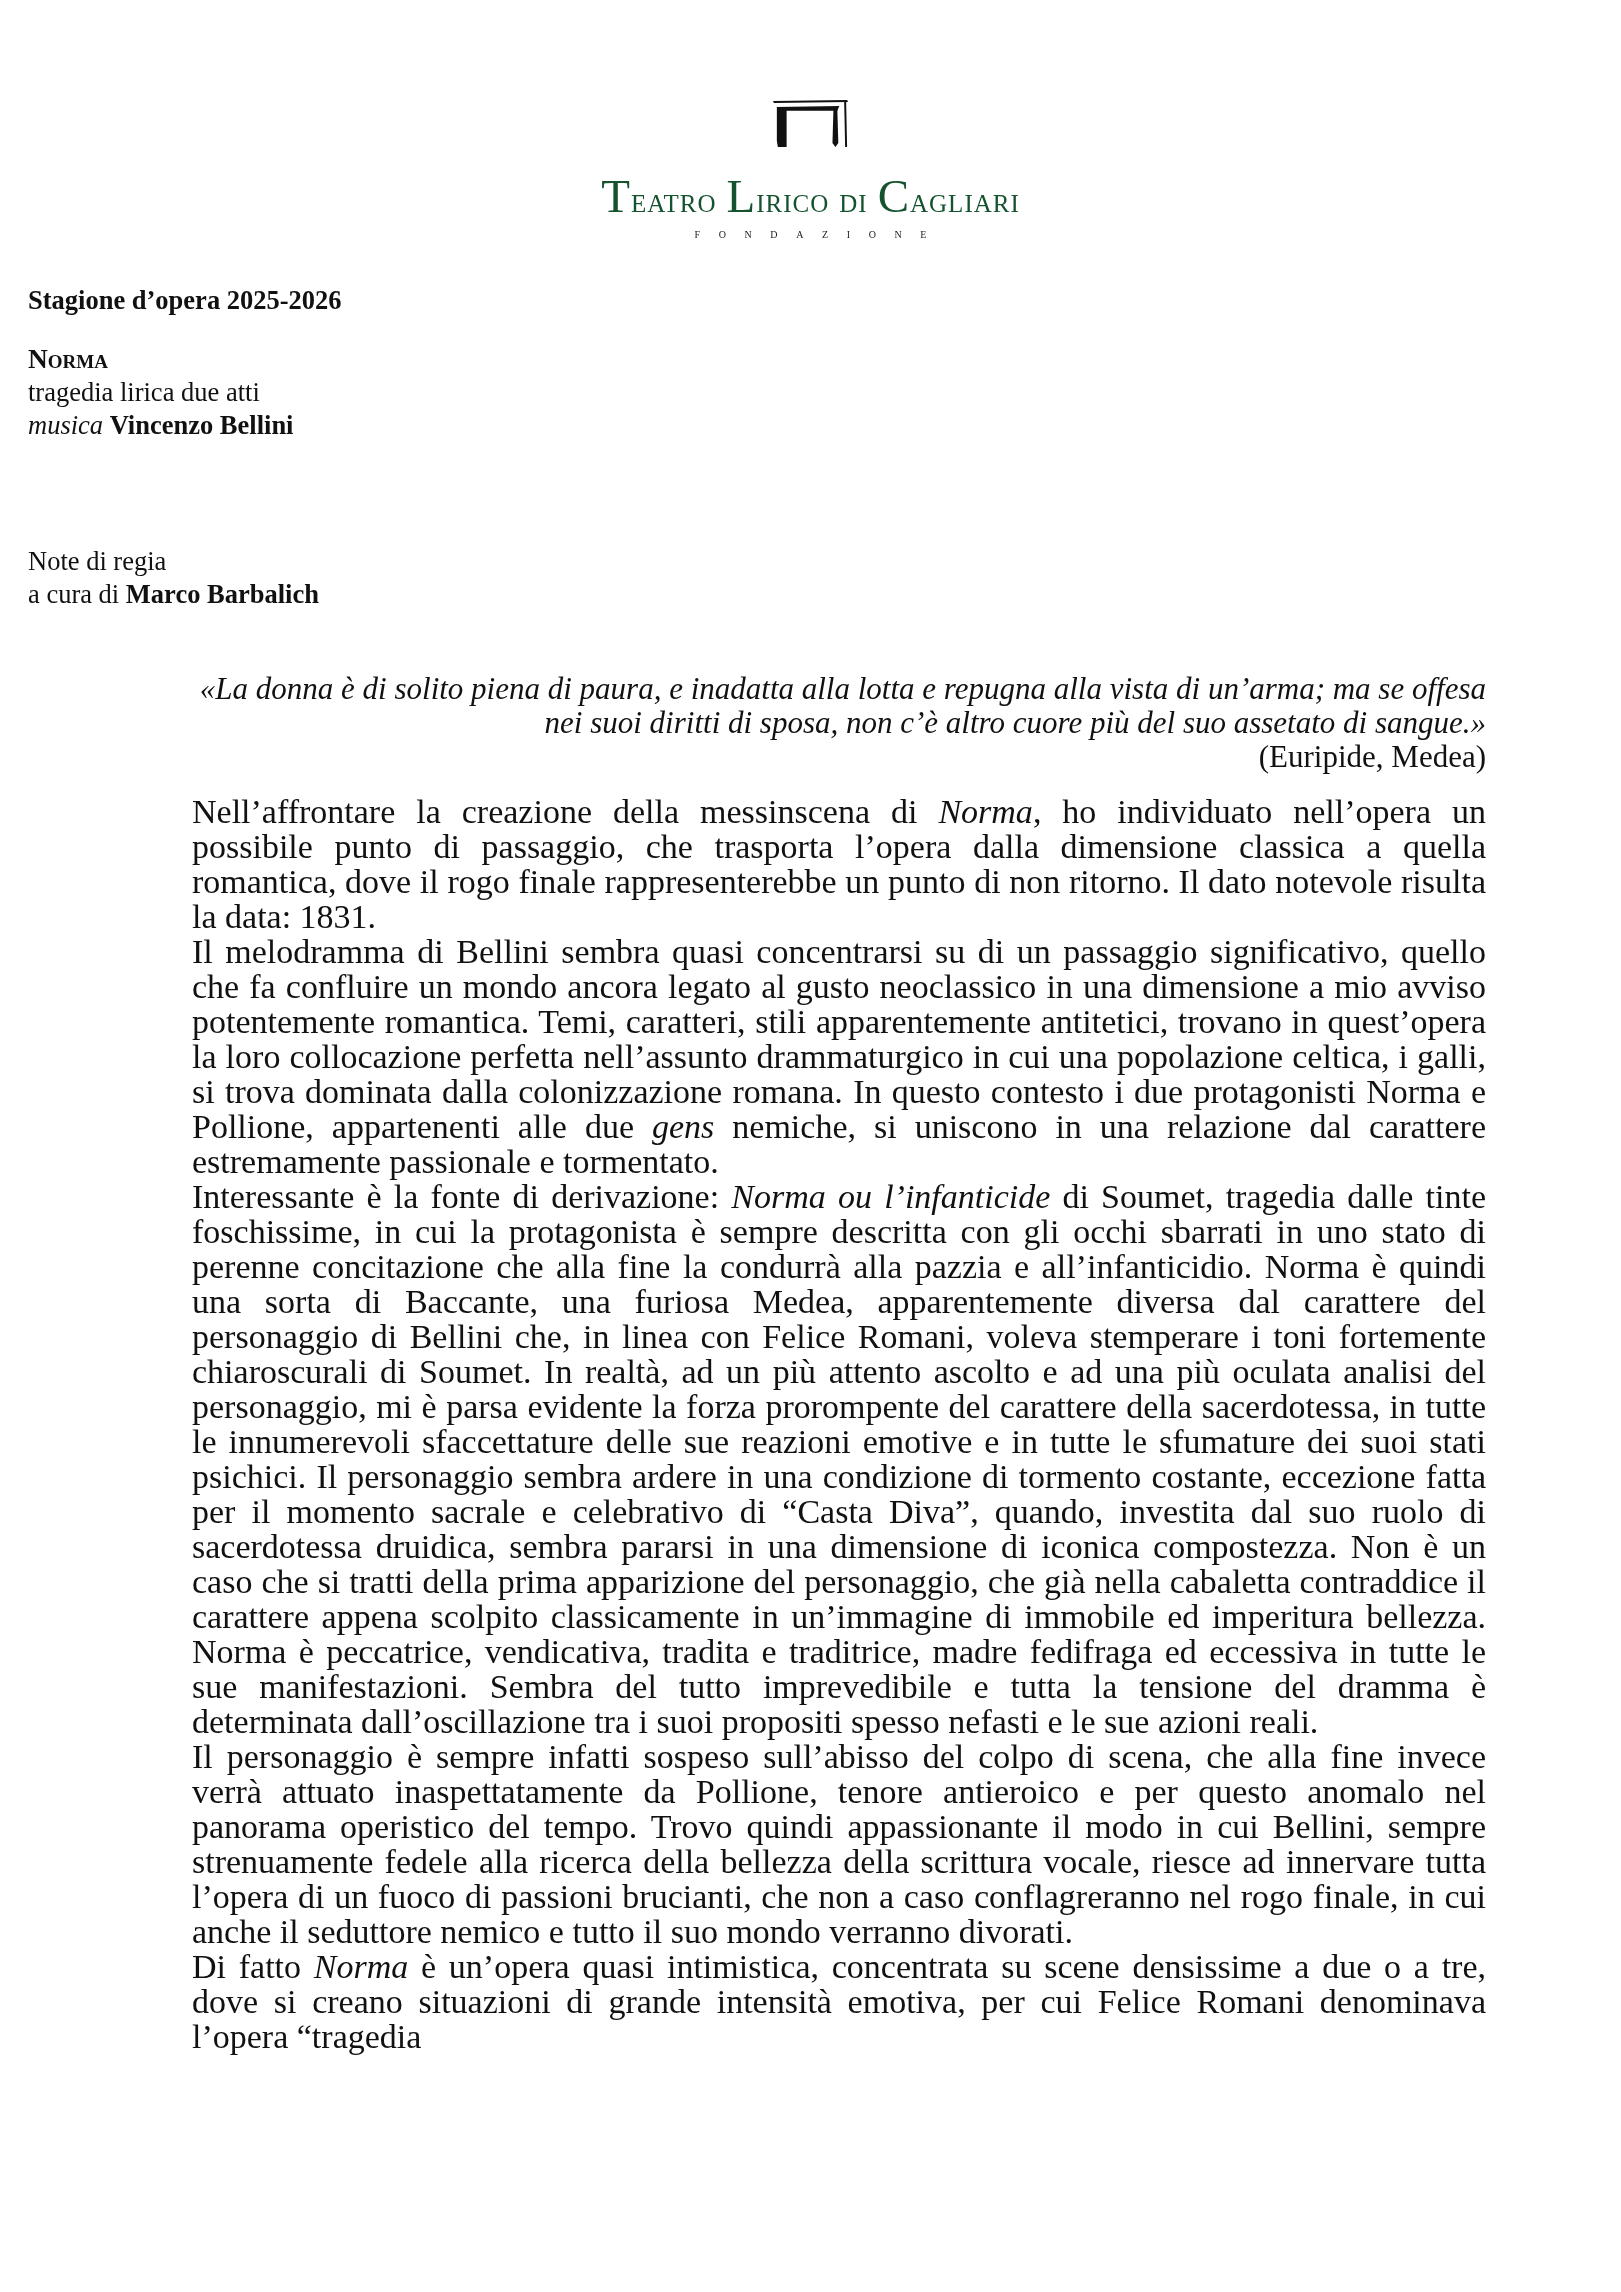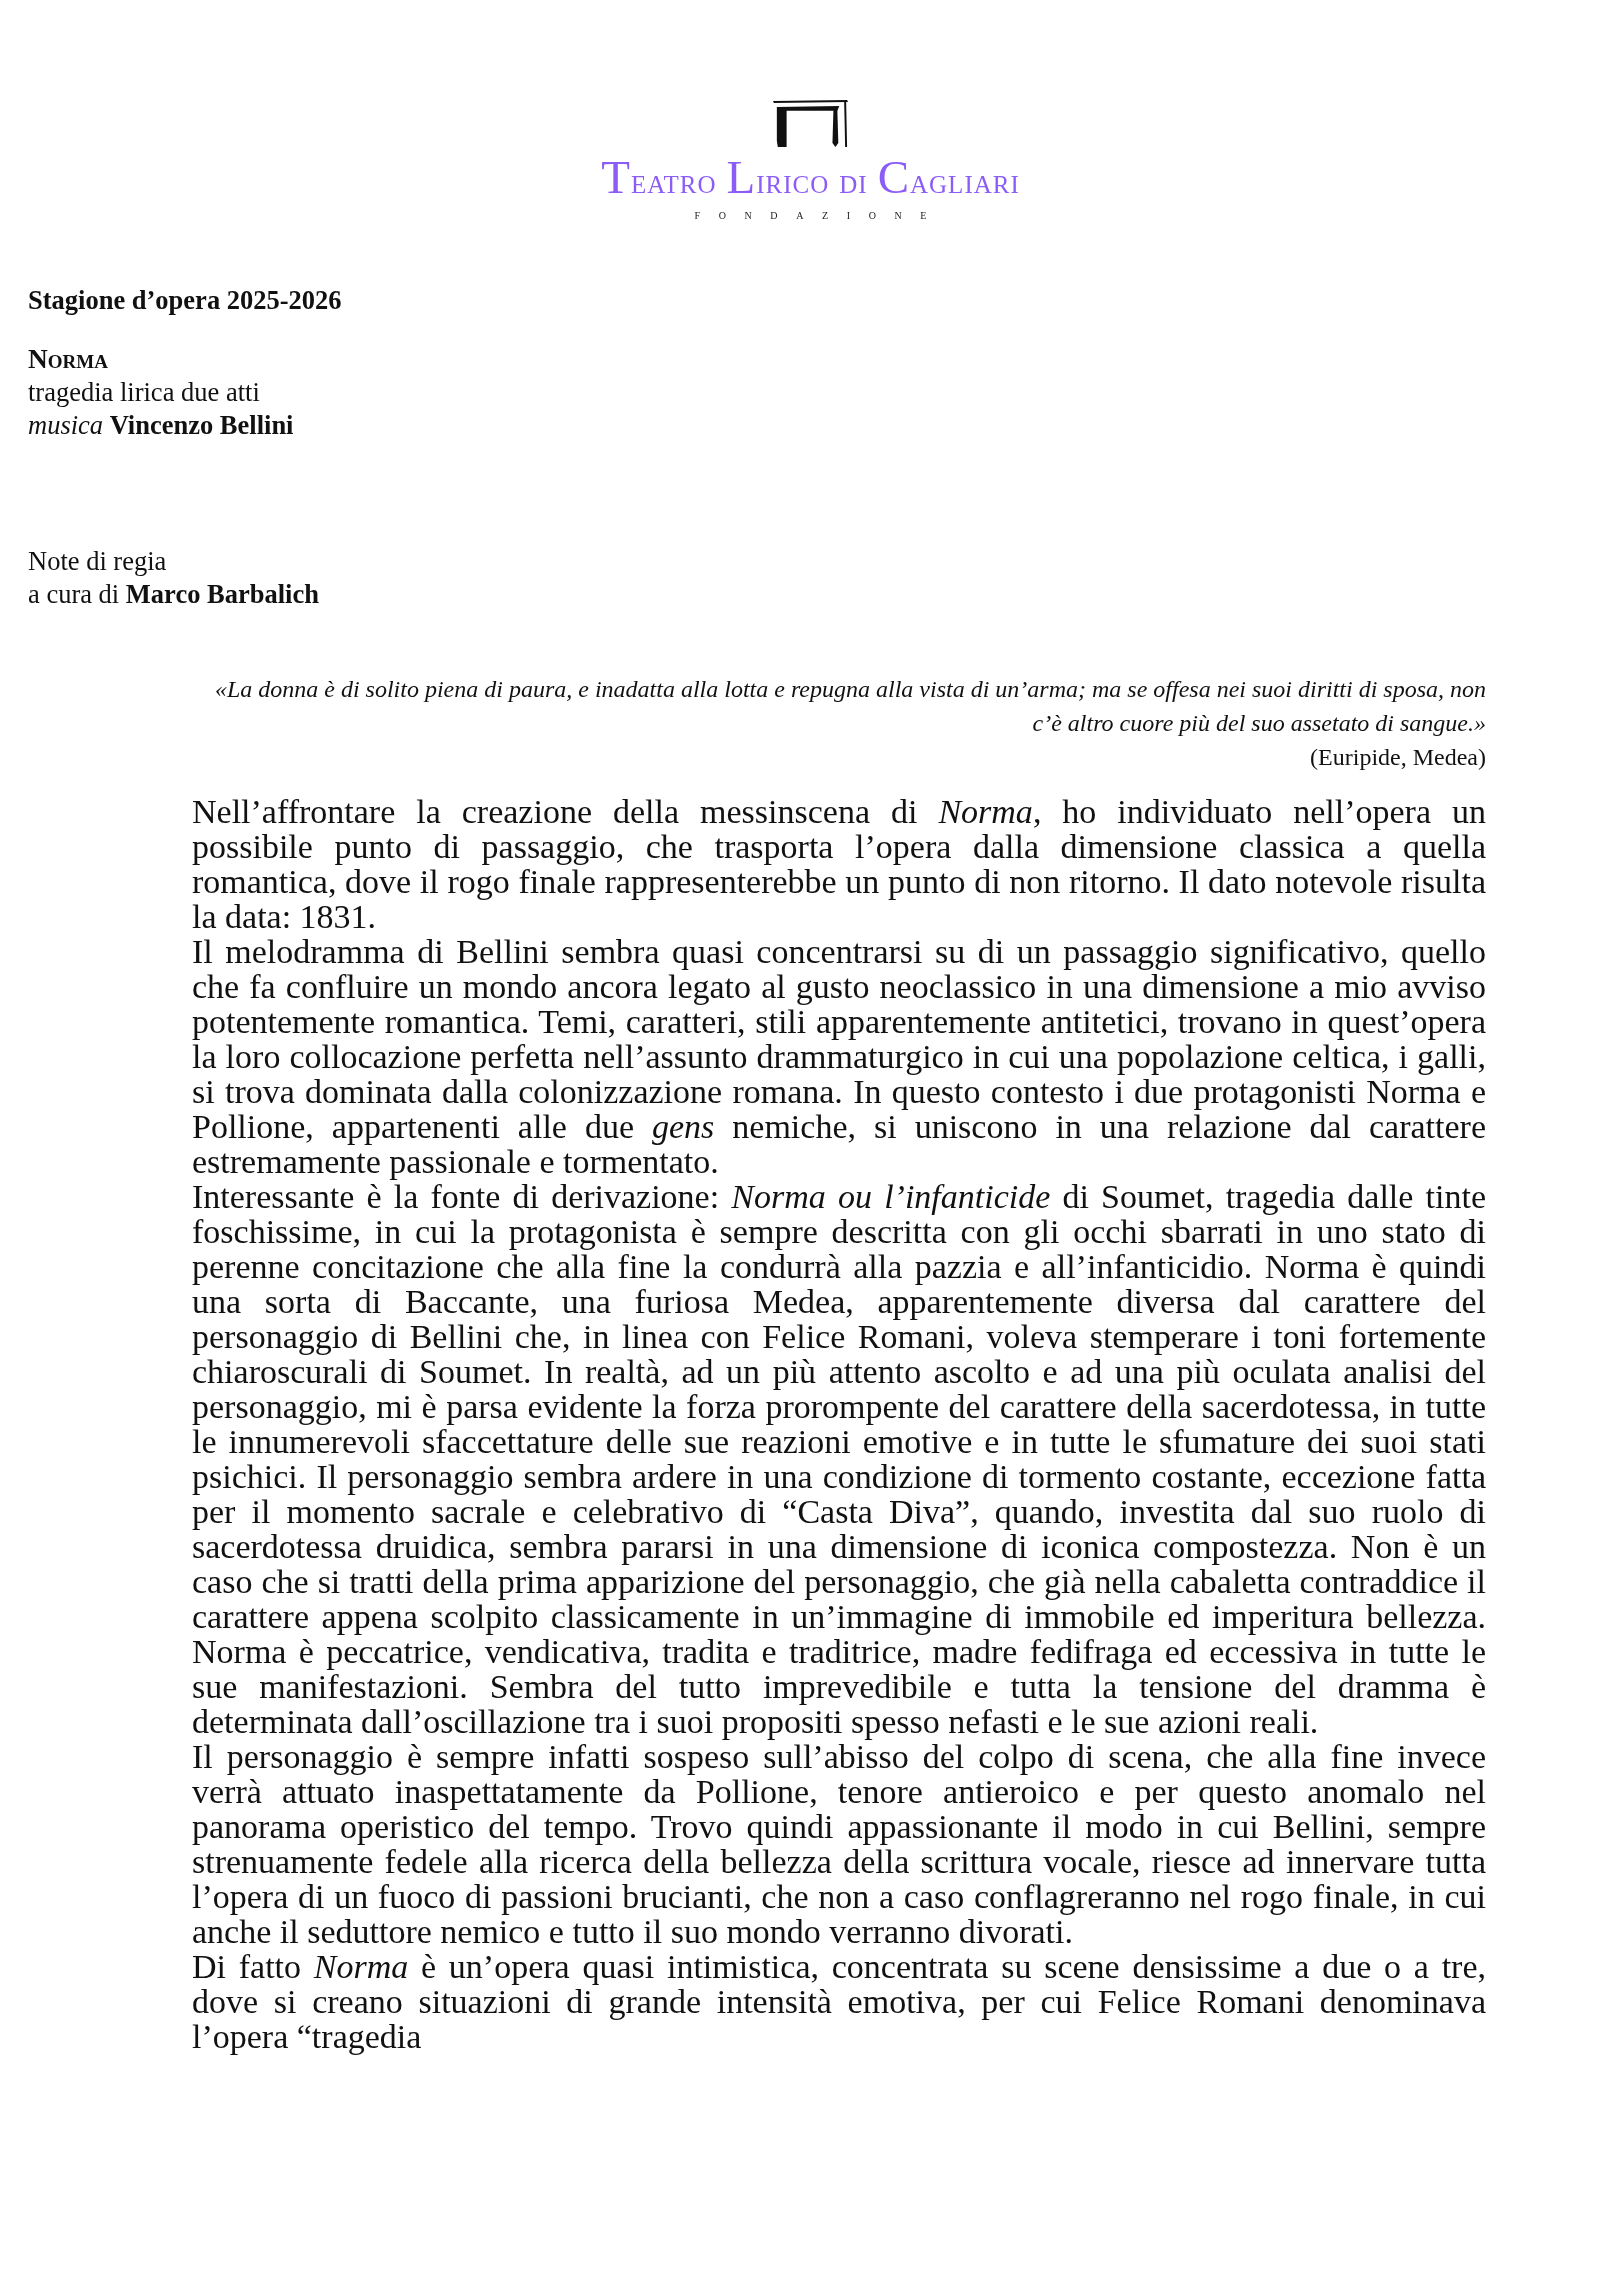--- a/index.html
+++ b/index.html
@@ -7,44 +7,44 @@
       width: 1621px; height: 2293px; position: relative; overflow: hidden;
       font-family: "Liberation Serif", "DejaVu Serif", serif;
       color: #111111;
     }
     .page { position: absolute; left: 0; top: 0; width: 1621px; height: 2293px; }
 
     
     .logo { position: absolute; left: 0; top: 98px; width: 1621px; text-align: center; }
     .logo-mark { display: block; margin: 0 auto; width: 80px; height: 51px; }
     .logo-name {
-      display: block; margin-top: 1px;
+      display: block; margin-top: 20px;
       font-size: 36px; letter-spacing: 1px; font-variant: small-caps;
-      font-family: "Liberation Serif", serif; color: #8b5cf6;
+      font-family: "Liberation Serif", serif; color: #14532d;
       transform: scaleX(1.0);
     }
     .logo-name .big { font-size: 47px; }
     .logo-sub {
       display: block; margin-top: 5.9px; font-size: 10px; letter-spacing: 18.6px;
       padding-left: 18.6px; color: #222;
     }
 
     
     .center-block { position: absolute; left: 0; width: 1621px; text-align: left; font-size: 26.5px; line-height: 33px; margin-left: 28px; }
     .season { top: 284px; font-weight: bold; }
     .opera { top: 343px; }
     .opera .title { font-weight: bold; font-variant: small-caps; font-size: 27.4px; }
     .regia { top: 545px; }
     b { font-weight: bold; }
     i { font-style: italic; }
 
     
     .epigraph {
       position: absolute; left: 192px; width: 1294px; top: 672px;
-      text-align: right; font-size: 24px; line-height: 34px;
+      text-align: right; font-size: 31px; line-height: 34px;
     }
     .epigraph .q { font-style: italic; }
 
     
     .body {
       position: absolute; left: 192px; width: 1294px; top: 794px;
       font-size: 34px; line-height: 35px; text-align: justify;
     }
     .body p { margin: 0; }
 

